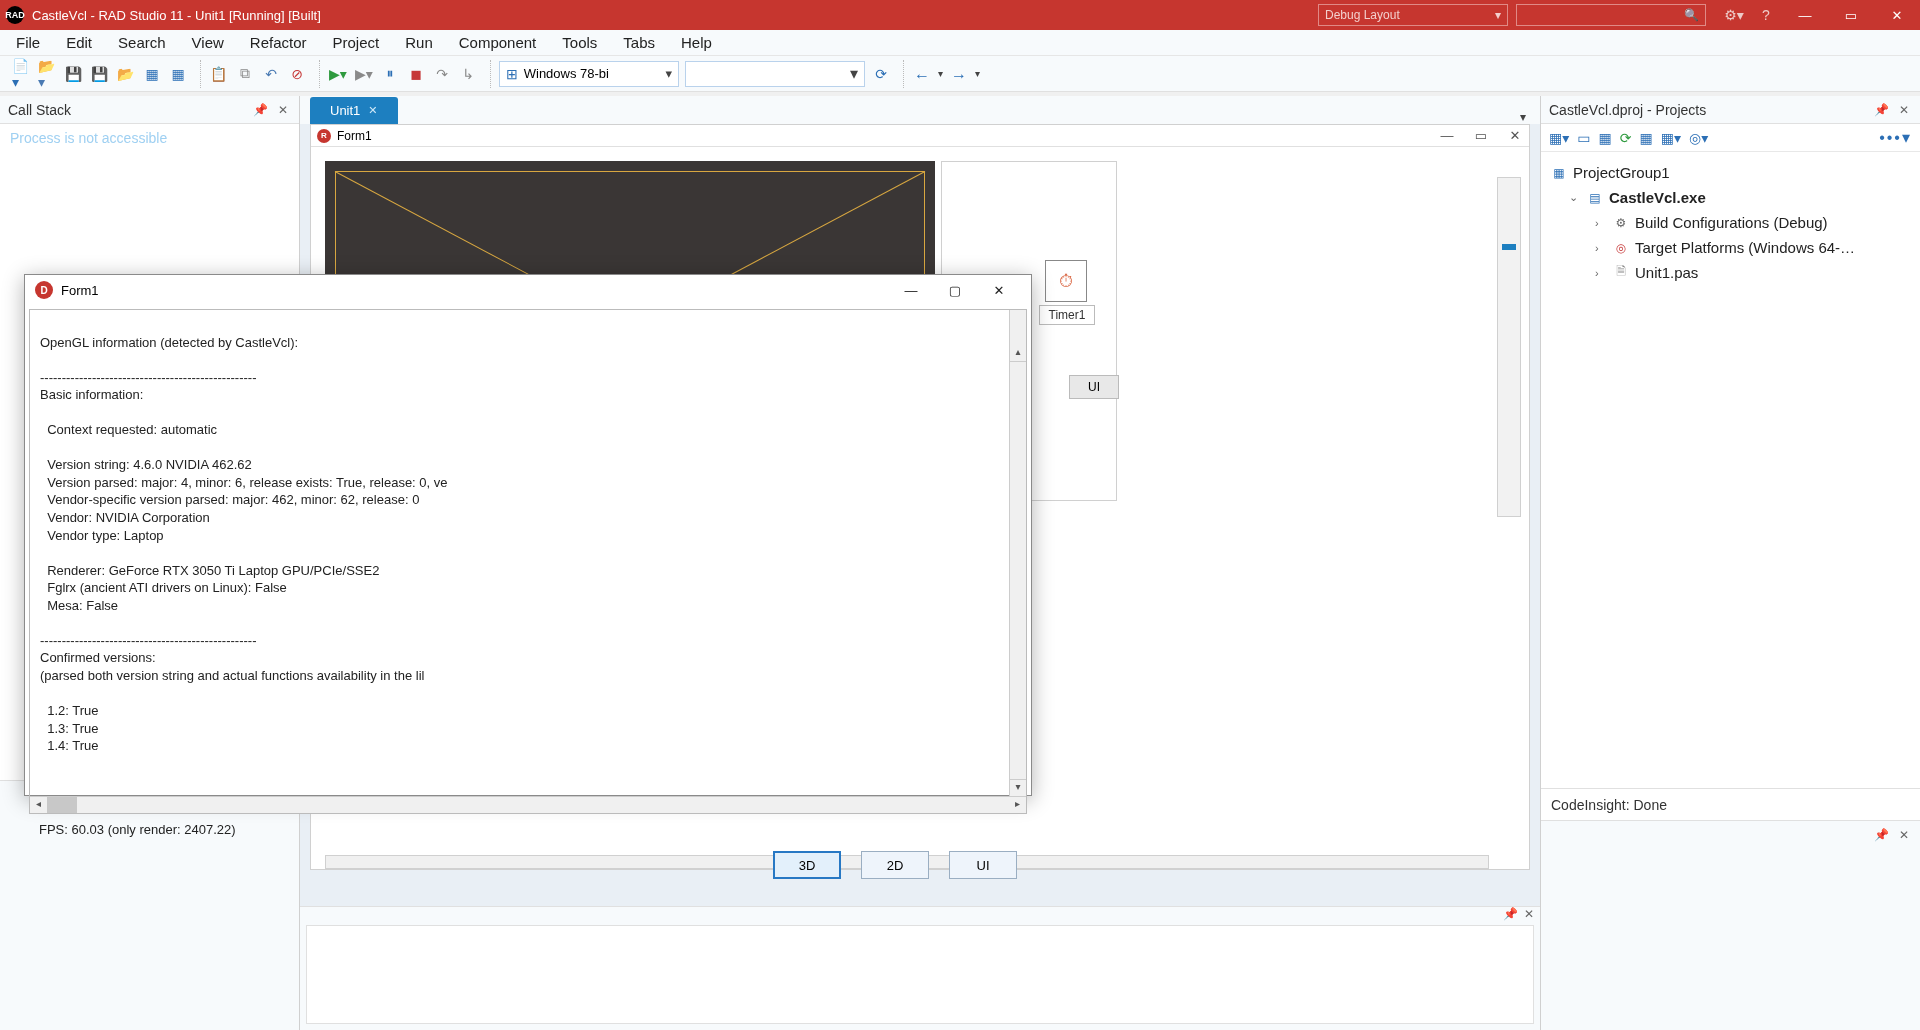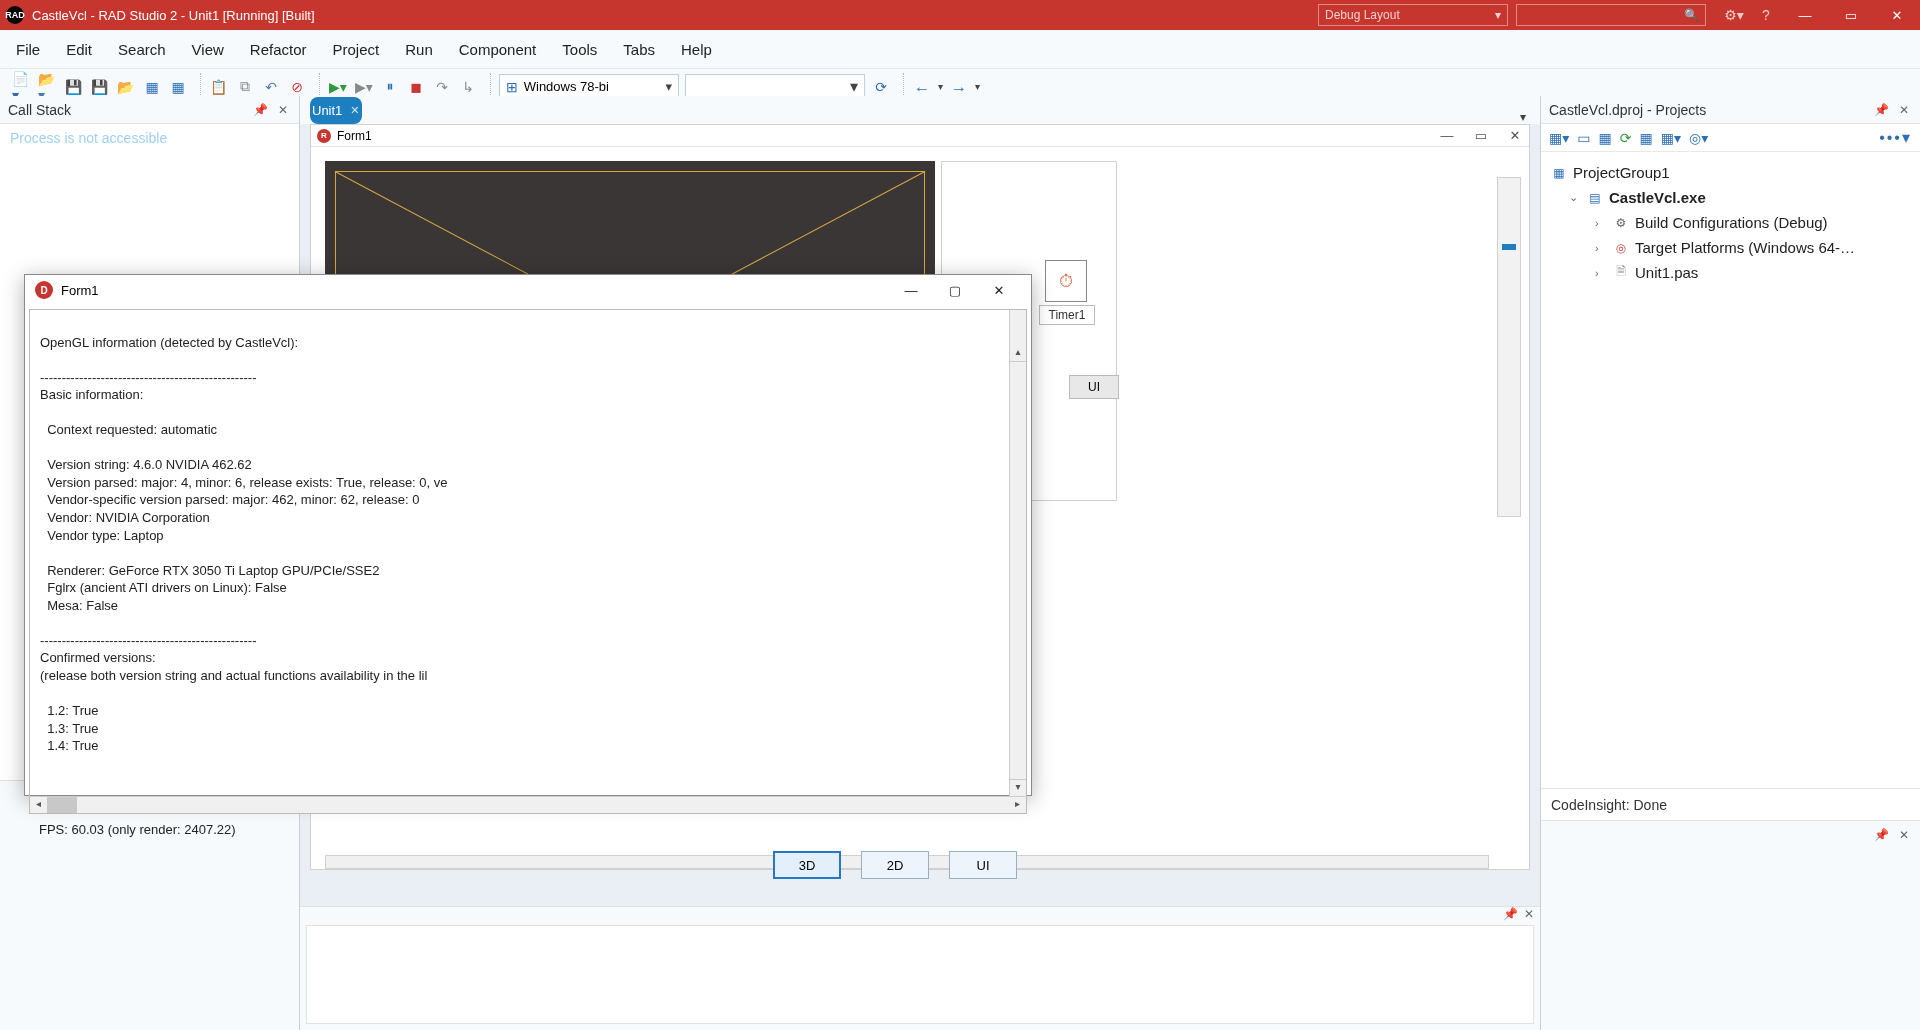--- a/index.html
+++ b/index.html
@@ -10,21 +10,21 @@
 .titlebar .rad { width: 18px; height: 18px; border-radius: 50%; background: #000000; display: flex; align-items: center; justify-content: center; font-size: 9px; font-weight: bold; margin-right: 8px; }
 .titlebar .spacer { flex: 1; }
 .titlebar .combo { width: 190px; height: 22px; background: #c6362f; border: 1px solid #e08a86; color: #f3cfcd; font-size: 12px; display: flex; align-items: center; padding: 0 6px; margin-right: 8px; }
 .titlebar .combo .chev { margin-left: auto; }
 .titlebar .search { width: 190px; height: 22px; background: #c6362f; border: 1px solid #e08a86; position: relative; margin-right: 12px; }
 .titlebar .search .mag { position: absolute; right: 6px; top: 3px; color: #f3cfcd; font-size: 12px; }
 .titlebar .winbtn { width: 46px; height: 30px; display: flex; align-items: center; justify-content: center; color: #fff; font-size: 13px; }
 .titlebar .gear { width: 32px; display: flex; align-items: center; justify-content: center; color: #eecac8; font-size: 14px; }
 
 
-.menubar { height: 39px; background: #f7fafc; display: flex; align-items: center; padding-left: 10px; gap: 14px; font-size: 15px; color: #222; border-bottom: 1px solid #e6e6e6; }
+.menubar { height: 26px; background: #f7fafc; display: flex; align-items: center; padding-left: 10px; gap: 14px; font-size: 15px; color: #222; border-bottom: 1px solid #e6e6e6; }
 .menubar span { padding: 4px 6px; cursor: default; }
 
 
 .toolbox { height: 36px; background: #f7fafc; display: flex; align-items: center; padding-left: 4px; gap: 4px; border-bottom: 1px solid #e0e0e0; }
 .toolgrp { display: flex; align-items: center; gap: 6px; padding: 0 8px; border-left: 1px dotted #bbb; height: 28px; }
 .toolgrp:first-child { border-left: none; }
 .tbtn { width: 20px; height: 20px; display: flex; align-items: center; justify-content: center; font-size: 14px; color: #4a7ab3; }
 .tbtn.green { color: #2e9a3e; }
 .tbtn.red { color: #c63838; }
 .tbtn.blue { color: #2c6fb5; }
@@ -43,21 +43,21 @@
 .leftpanel { width: 300px; background: #fff; border-right: 1px solid #d0d0d0; display: flex; flex-direction: column; }
 .panel-hdr { height: 28px; background: #f7fafc; border-bottom: 1px solid #e0e0e0; display: flex; align-items: center; padding: 0 8px; font-size: 14px; color: #333; }
 .panel-hdr .spc { flex: 1; }
 .panel-hdr .pin, .panel-hdr .x { font-size: 12px; color: #666; margin-left: 6px; width: 16px; text-align: center; }
 .leftpanel .body { flex: 1; padding: 6px 10px; font-size: 14px; color: #9fd0f2; }
 .leftpanel .spacer-bottom { height: 250px; border-top: 1px solid #e0e0e0; background: #f7fafc; }
 
 
 .center { flex: 1; display: flex; flex-direction: column; background: #e9eff5; position: relative; }
 .tabbar { height: 28px; display: flex; align-items: flex-end; padding-left: 10px; background: #f7fafc; }
-.tab { height: 27px; padding: 4px 2px; background: #1d7fc0; color: #fff; font-size: 13px; display: flex; align-items: center; gap: 8px; border-top-left-radius: 3px; border-top-right-radius: 3px; border-radius: 8px; }
+.tab { height: 27px; padding: 4px 20px; background: #1d7fc0; color: #fff; font-size: 13px; display: flex; align-items: center; gap: 8px; border-top-left-radius: 3px; border-top-right-radius: 3px; }
 .tab .x { font-size: 11px; color: #cfe8f7; }
 .tabbar .spc { flex: 1; }
 .tabbar .chev { color: #444; margin-right: 14px; font-size: 12px; }
 .center-bottom-tabs { position: absolute; bottom: 126px; left: 0; right: 0; height: 32px; display: flex; align-items: center; background: #f7fafc; padding-left: 810px; gap: 20px; font-size: 15px; border-top: 1px solid #d0d0d0; }
 .center-bottom-tabs .btab { color: #555; }
 .center-bottom-tabs .btab.active { color: #1d7fc0; font-weight: 600; }
 .center-lower-empty { position: absolute; bottom: 0; left: 0; right: 0; height: 124px; background: #f7fafc; border-top: 1px solid #e0e0e0; display: flex; }
 .center-lower-empty .in { flex: 1; background: #fff; margin: 18px 6px 6px 6px; border: 1px solid #e0e0e0; }
 .center-lower-empty .hdr { position: absolute; top: 0; right: 6px; display: flex; gap: 6px; font-size: 12px; color: #666; }
 
@@ -124,21 +124,21 @@
 .popup .fps { padding: 8px 10px; font-size: 13px; }
 .popup .btns { display: flex; gap: 20px; justify-content: flex-end; padding: 6px 10px 10px; }
 .popup .btns button { width: 68px; height: 28px; border: 1px solid #9aaec2; background: #eef4fb; font-size: 13px; }
 .popup .btns button.active { border: 2px solid #2778c4; background: #e3f0fb; }
 </style>
 </head>
 <body>
 
 <div class="titlebar">
   <div class="rad">RAD</div>
-  <div>CastleVcl - RAD Studio 2 - Unit1 [Running] [Built]</div>
+  <div>CastleVcl - RAD Studio 11 - Unit1 [Running] [Built]</div>
   <div class="spacer"></div>
   <div class="combo">
     <span>Debug Layout</span>
     <span class="chev">▾</span>
   </div>
   <div class="search">
     <span class="mag">🔍</span>
   </div>
   <div class="gear">⚙▾</div>
   <div class="gear">?</div>
@@ -337,21 +337,21 @@
 <span>  Vendor-specific version parsed: major: 462, minor: 62, release: 0</span>
 <span>  Vendor: NVIDIA Corporation</span>
 <span>  Vendor type: Laptop</span>
 <span></span>
 <span>  Renderer: GeForce RTX 3050 Ti Laptop GPU/PCIe/SSE2</span>
 <span>  Fglrx (ancient ATI drivers on Linux): False</span>
 <span>  Mesa: False</span>
 <span></span>
 <span>--------------------------------------------------</span>
 <span>Confirmed versions:</span>
-<span>(release both version string and actual functions availability in the lil</span>
+<span>(parsed both version string and actual functions availability in the lil</span>
 <span></span>
 <span>  1.2: True</span>
 <span>  1.3: True</span>
 <span>  1.4: True</span>
         <div class="vsb">
           <div class="up">▴</div>
           <div class="dn">▾</div>
         </div>
         <div class="hsb">
           <div class="l">◂</div>

